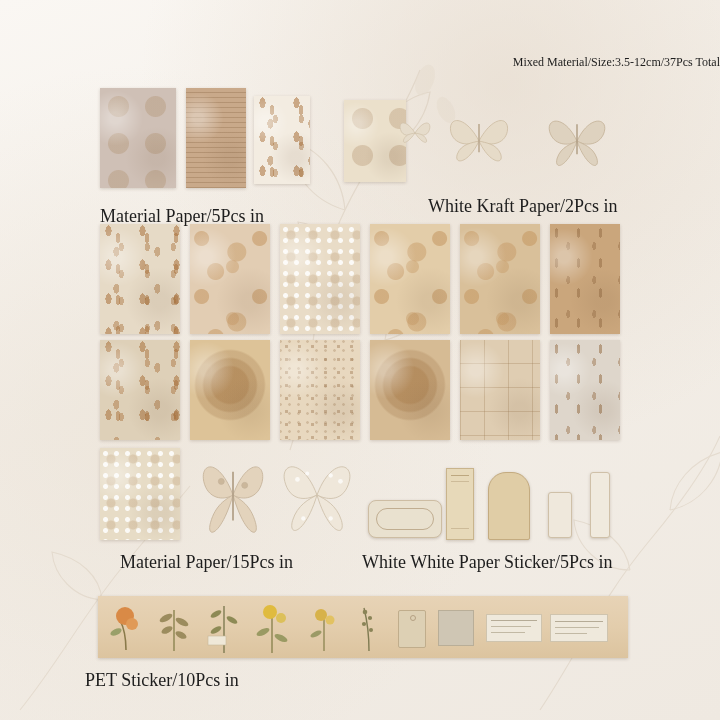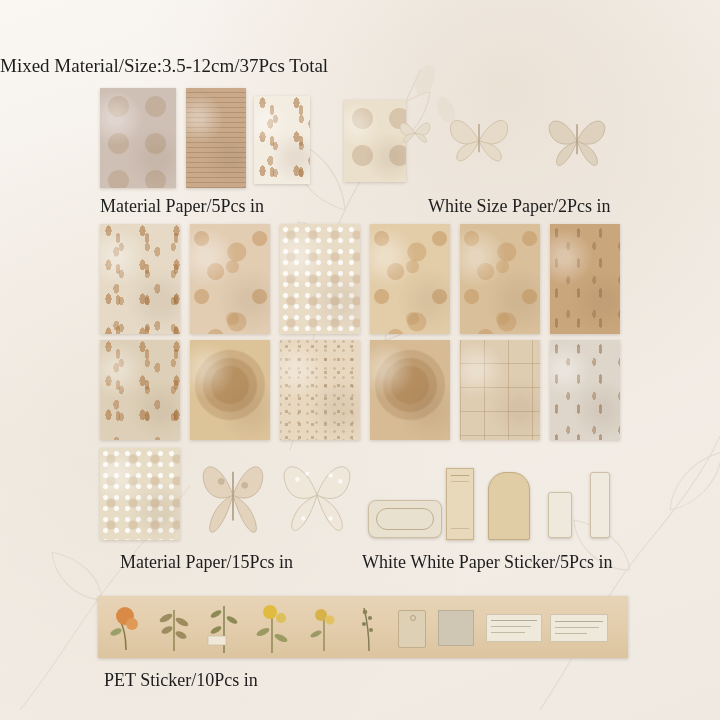--- a/index.html
+++ b/index.html
@@ -41,35 +41,35 @@
     text-align: center;
     font-size: 34px;
     letter-spacing: 0.5px;
     color: #1d1d1d;
   }
   .subtitle {
     position: absolute;
     top: 55px;
     left: 0;
     width: 720px;
-    text-align: left;
-    font-size: 19px;
+    text-align: right;
+    font-size: 12px;
     color: #1d1d1d;
   }
   .caption {
     position: absolute;
     font-size: 18px;
     color: #1d1d1d;
     white-space: nowrap;
   }
-  .cap-mp5   { left: 100px; top: 196px; }
+  .cap-mp5   { left: 100px; top: 206px; }
   .cap-wk2   { left: 428px; top: 196px; }
   .cap-mp15  { left: 100px; top: 552px; margin-left: 20px; }
   .cap-wks5  { left: 362px; top: 552px; }
-  .cap-pet10 { left: 104px; top: 670px; text-align: right; }
+  .cap-pet10 { left: 85px; top: 670px; text-align: right; }
 
   .sheet {
     position: absolute;
     box-shadow: 0 1px 3px rgba(90,70,50,0.22);
     overflow: hidden;
   }
   .sheet::after{
     content:"";
     position:absolute; left:0; top:0; right:0; bottom:0;
     background-image:
@@ -215,21 +215,21 @@
     <g fill="#ded2bf" stroke="#c5b49a" stroke-width="0.9">
       <path d="M35 30 C22 2 2 5 6 20 C10 34 25 36 35 30Z"></path>
       <path d="M35 30 C48 2 68 5 64 20 C60 34 45 36 35 30Z"></path>
       <path d="M35 30 C25 58 10 62 14 48 C18 36 29 33 35 30Z"></path>
       <path d="M35 30 C45 58 60 62 56 48 C52 36 41 33 35 30Z"></path>
       <path d="M35 12 L35 44" stroke="#b2a087" stroke-width="1.6" fill="none"></path>
     </g>
   </svg>
 
   <div class="caption cap-mp5">Material Paper/5Pcs in</div>
-  <div class="caption cap-wk2">White Size Paper/2Pcs in</div>
+  <div class="caption cap-wk2">White Kraft Paper/2Pcs in</div>
 
   <div class="sheet tex-leaf" style="left:100px; top:224px; width:80px; height:110px; background-color:#e6dac6;"></div>
   <div class="sheet tex-flor" style="left:190px; top:224px; width:80px; height:110px; background-color:#e2cdb3;"></div>
   <div class="sheet tex-lace" style="left:280px; top:224px; width:80px; height:110px; background-color:#e9dcc7;"></div>
   <div class="sheet tex-flor" style="left:370px; top:224px; width:80px; height:110px; background-color:#e3cda9;"></div>
   <div class="sheet tex-flor" style="left:460px; top:224px; width:80px; height:110px; background-color:#d9c09a;"></div>
   <div class="sheet tex-vine" style="left:550px; top:224px; width:70px; height:110px; background-color:#caa67c;"></div>
 
   <div class="sheet tex-leaf" style="left:100px; top:340px; width:80px; height:100px; background-color:#ded0b8;"></div>
   <div class="sheet tex-rose" style="left:190px; top:340px; width:80px; height:100px; background-color:#ddc398;"></div>

